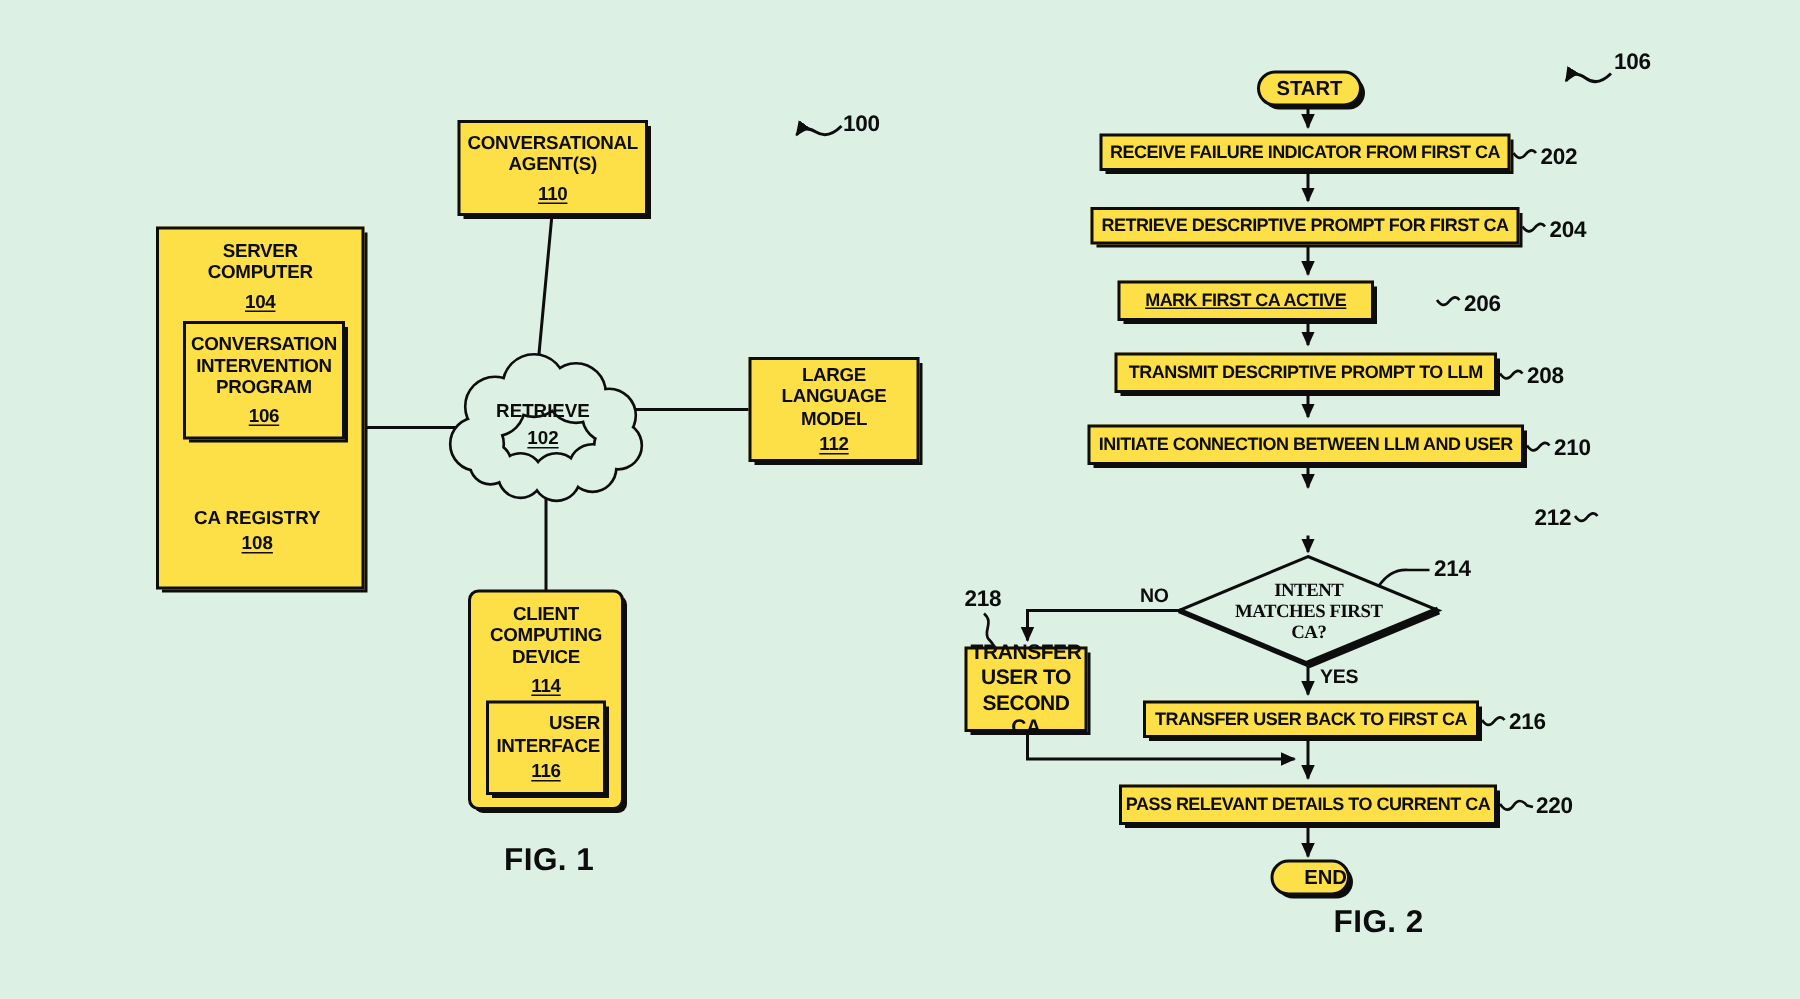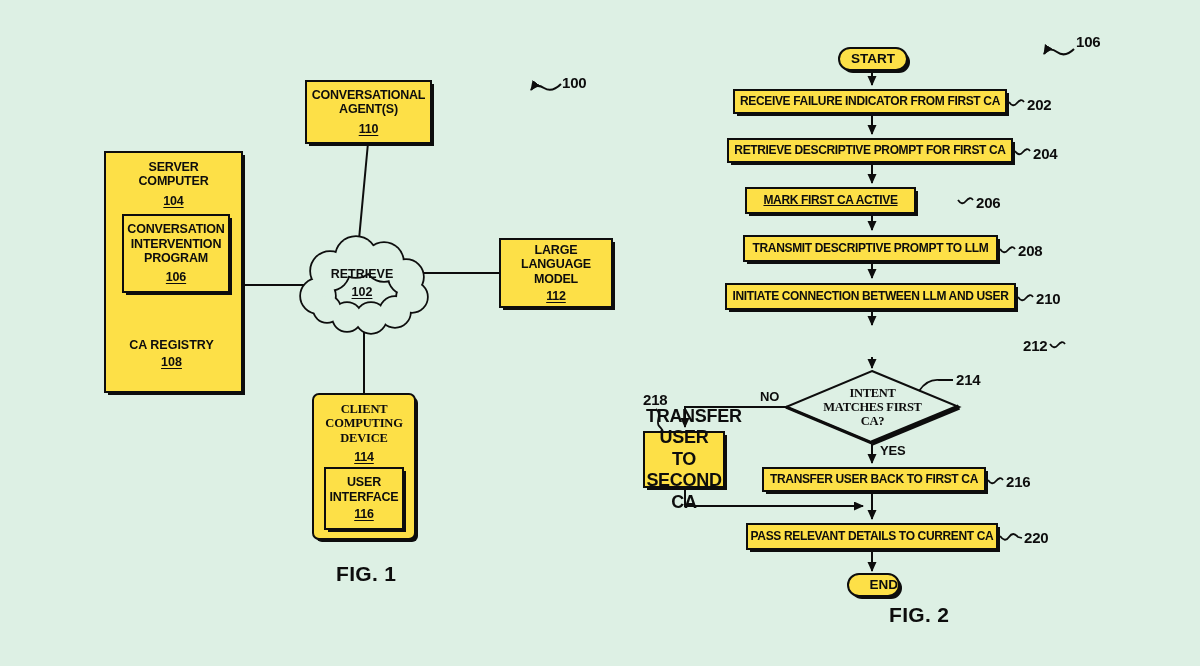--- a/index.html
+++ b/index.html
@@ -152,26 +152,26 @@
     <span class="title">RETRIEVE</span>
     <span class="num" style="margin-top:4px;">102</span>
   </div>
 
   <div class="box fig1text" style="left:499px;top:238px;width:114px;height:70px;">
     <span class="title" style="max-width:78px;">LARGE LANGUAGE MODEL</span>
     <span class="num" style="margin-top:3px;">112</span>
   </div>
 
   <div class="box topalign fig1text" style="left:312px;top:393px;width:104px;height:147px;border-radius:7px;">
-    <span class="title" style="max-width:80px;font-family:Liberation Serif, serif;">CLIENT COMPUTING DEVICE</span>
+    <span class="title" style="max-width:80px;">CLIENT COMPUTING DEVICE</span>
     <span class="num">114</span>
   </div>
 
   <div class="box fig1text" style="left:324px;top:467px;width:80px;height:63px;">
-    <span class="title" style="max-width:72px;">USER INTERFACE</span>
+    <span class="title" style="max-width:72px;text-align:right;">USER INTERFACE</span>
     <span class="num" style="margin-top:3px;text-align:center;">116</span>
   </div>
 
   <span class="freetext ref" style="left:562px;top:74px;">100</span>
   <span class="freetext caption" style="left:336px;top:562px;">FIG. 1</span>
 
   <div class="box stadium" style="left:838px;top:47px;width:70px;height:24px;">
     <span>START</span>
   </div>
 
@@ -200,21 +200,21 @@
   </div>
   <span class="freetext ref" style="left:1036px;top:290px;">210</span>
 
   <span class="freetext ref" style="left:1023px;top:337px;">212</span>
 
   <div class="dtext">INTENT MATCHES FIRST CA?</div>
   <span class="freetext ref" style="left:956px;top:371px;">214</span>
   <span class="freetext branch" style="left:760px;top:389px;">NO</span>
   <span class="freetext branch" style="left:880px;top:443px;">YES</span>
 
-  <div class="box" style="left:643px;top:431px;width:82px;height:57px;font-size:18px;letter-spacing:-0.3px;line-height:1.2;">
+  <div class="box" style="left:643px;top:431px;width:82px;height:57px;font-size:14px;letter-spacing:-0.3px;line-height:1.2;">
     <span style="max-width:76px;">TRANSFER USER TO SECOND CA</span>
   </div>
   <span class="freetext ref" style="left:643px;top:391px;">218</span>
 
   <div class="box flowtext" style="left:762px;top:467px;width:224px;height:25px;">
     <span>TRANSFER USER BACK TO FIRST CA</span>
   </div>
   <span class="freetext ref" style="left:1006px;top:473px;">216</span>
 
   <div class="box flowtext" style="left:746px;top:523px;width:252px;height:27px;">

